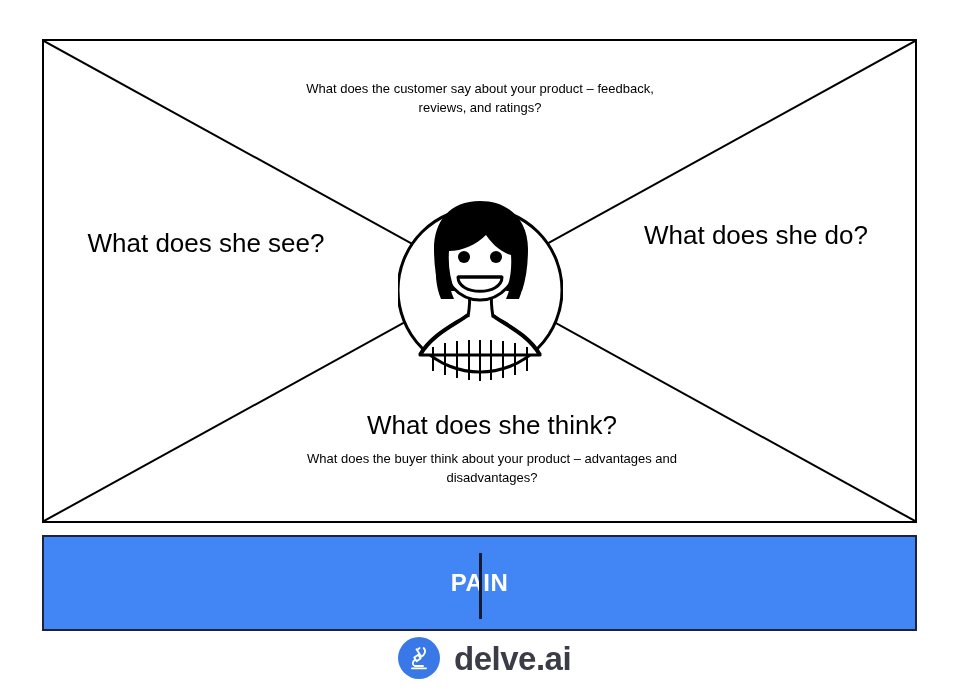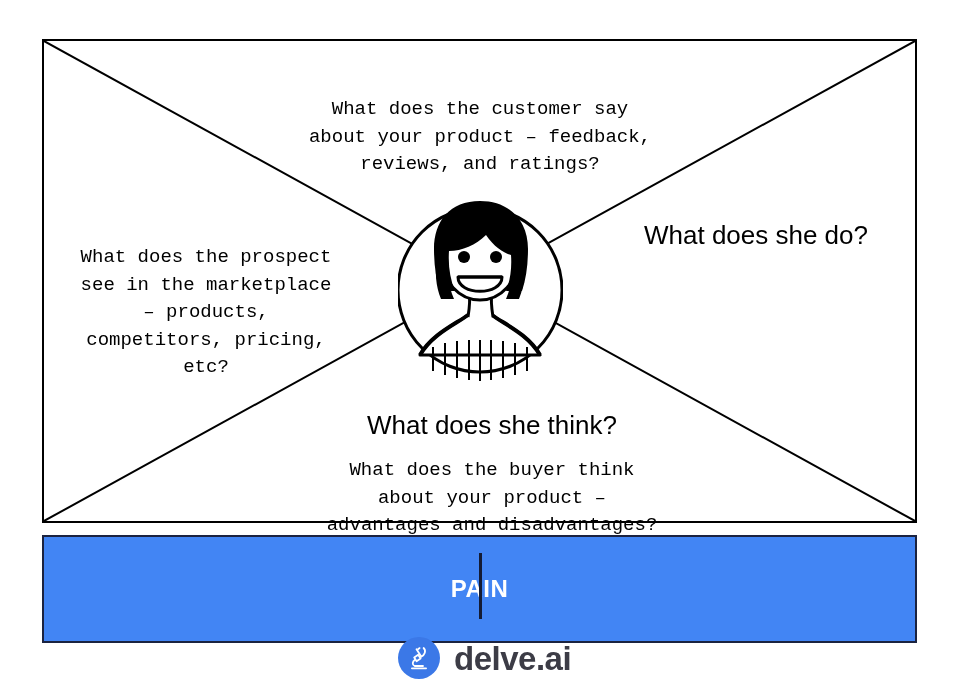--- a/index.html
+++ b/index.html
@@ -42,26 +42,25 @@
   }
   .quad-title {
     font-size: 26px;
     font-weight: 400;
     line-height: 1.2;
     color: #000000;
     margin: 0 0 9px 0;
     white-space: nowrap;
   }
   .quad-body {
-    font-size: 19px;
+    font-size: 13px;
     font-weight: 400;
     line-height: 1.45;
     color: #000000;
-    margin: 16px;
-    font-family: Liberation Mono, monospace;
+    margin: 0;
   }
 
   #quad-say   { left: 290px; top: 80px;  width: 380px; }
   #quad-see   { left: 60px;  top: 228px; width: 292px; }
   #quad-do    { left: 610px; top: 220px; width: 292px; }
   #quad-think { left: 302px; top: 410px; width: 380px; }
 
   
   #avatar {
     position: absolute;
@@ -71,21 +70,21 @@
     height: 190px;
   }
   #avatar svg { display: block; }
 
   
   #pain-gain-bar {
     position: absolute;
     left: 42px;
     top: 535px;
     width: 875px;
-    height: 108px;
+    height: 96px;
     background: #4285f4;
     border: 2px solid #1b2340;
     box-sizing: border-box;
     display: flex;
     align-items: center;
   }
   .pg-half {
     flex: 1 1 50%;
     text-align: center;
     color: #ffffff;
@@ -138,21 +137,21 @@
     <line x1="0" y1="0" x2="871" y2="480" stroke="#000000" stroke-width="2" vector-effect="non-scaling-stroke"></line>
     <line x1="871" y1="0" x2="0" y2="480" stroke="#000000" stroke-width="2" vector-effect="non-scaling-stroke"></line>
   </svg>
 </div>
 
 <div class="quad" id="quad-say">
   <p class="quad-body">What does the customer say about your product – feedback, reviews, and ratings?</p>
 </div>
 
 <div class="quad" id="quad-see">
-  <p class="quad-body">What does the prospect see in the marketplace – products, competitors, pricing, etc?</p>
+  <p class="quad-title">What does she see?</p>
 </div>
 
 <div class="quad" id="quad-do">
   <p class="quad-title">What does she do?</p>
 </div>
 
 <div class="quad" id="quad-think">
   <p class="quad-title">What does she think?</p>
   <p class="quad-body">What does the buyer think about your product – advantages and disadvantages?</p>
 </div>

